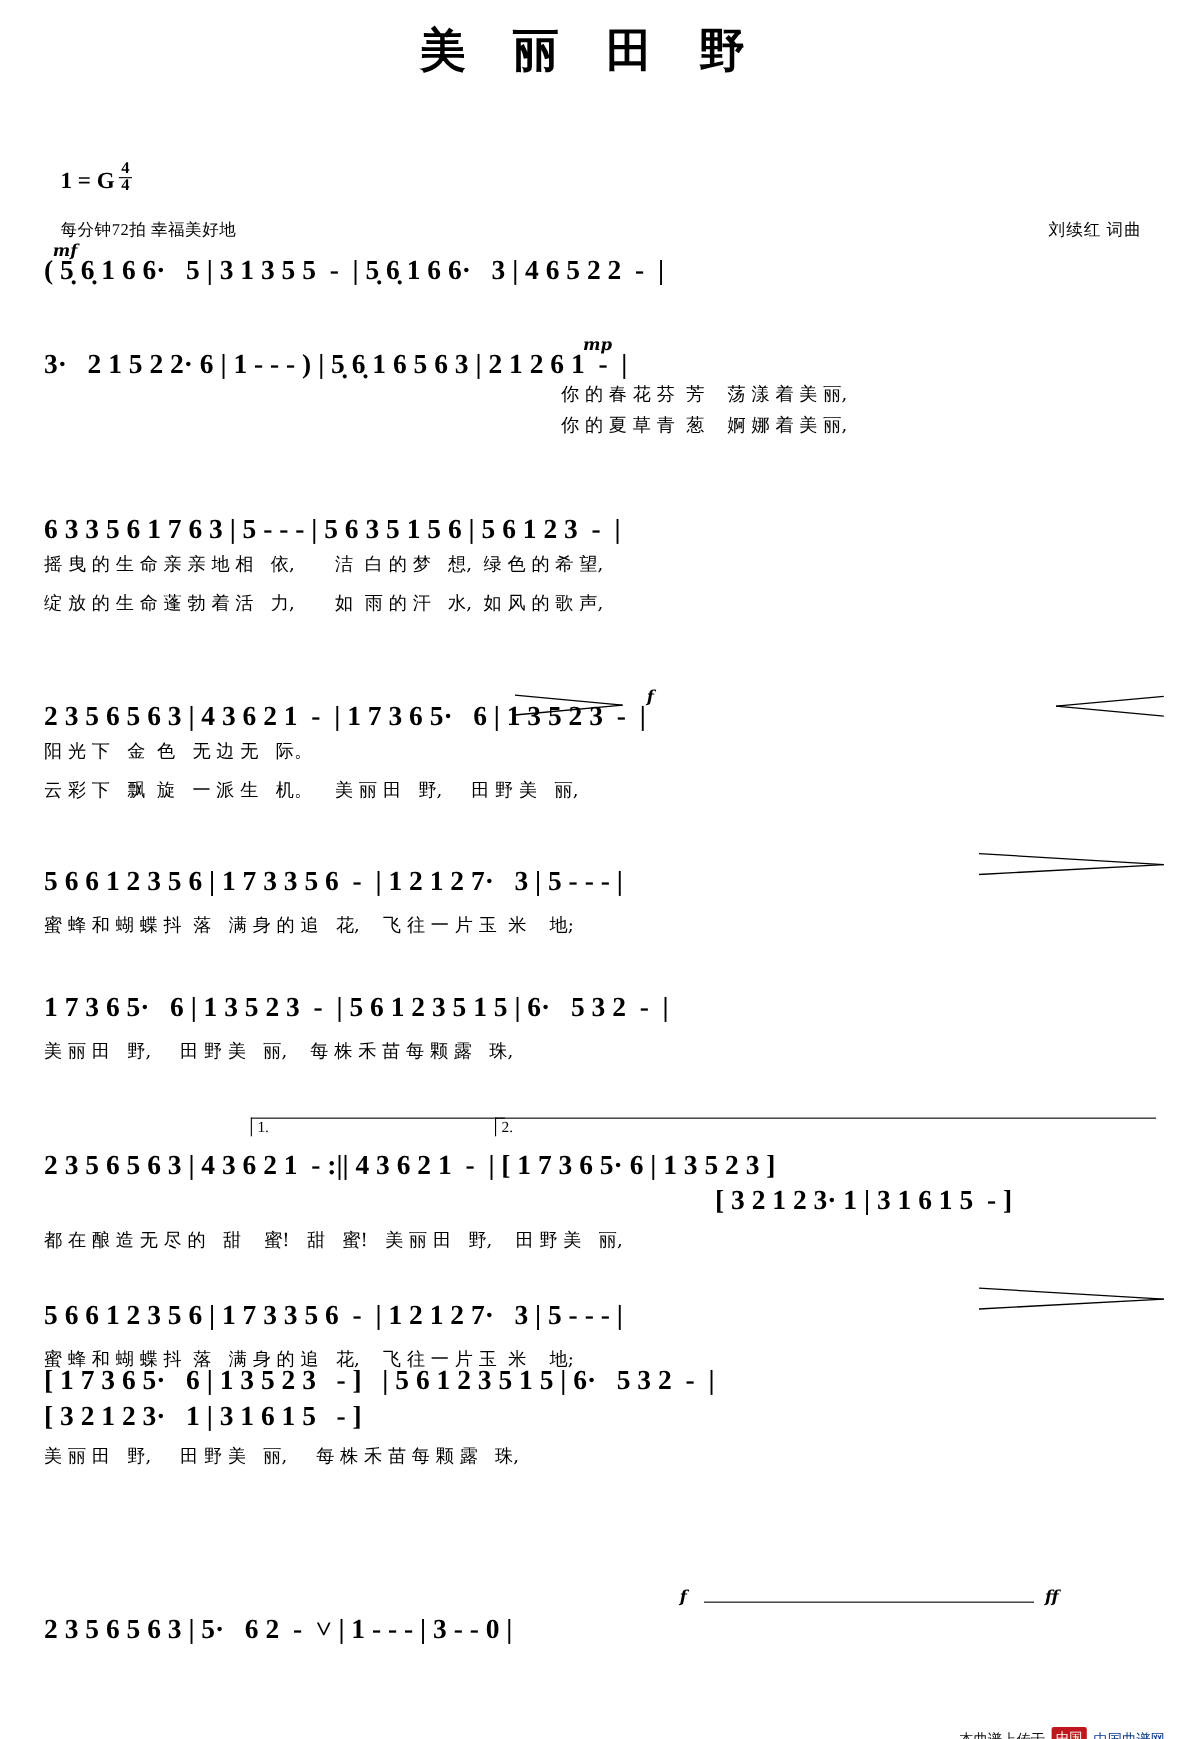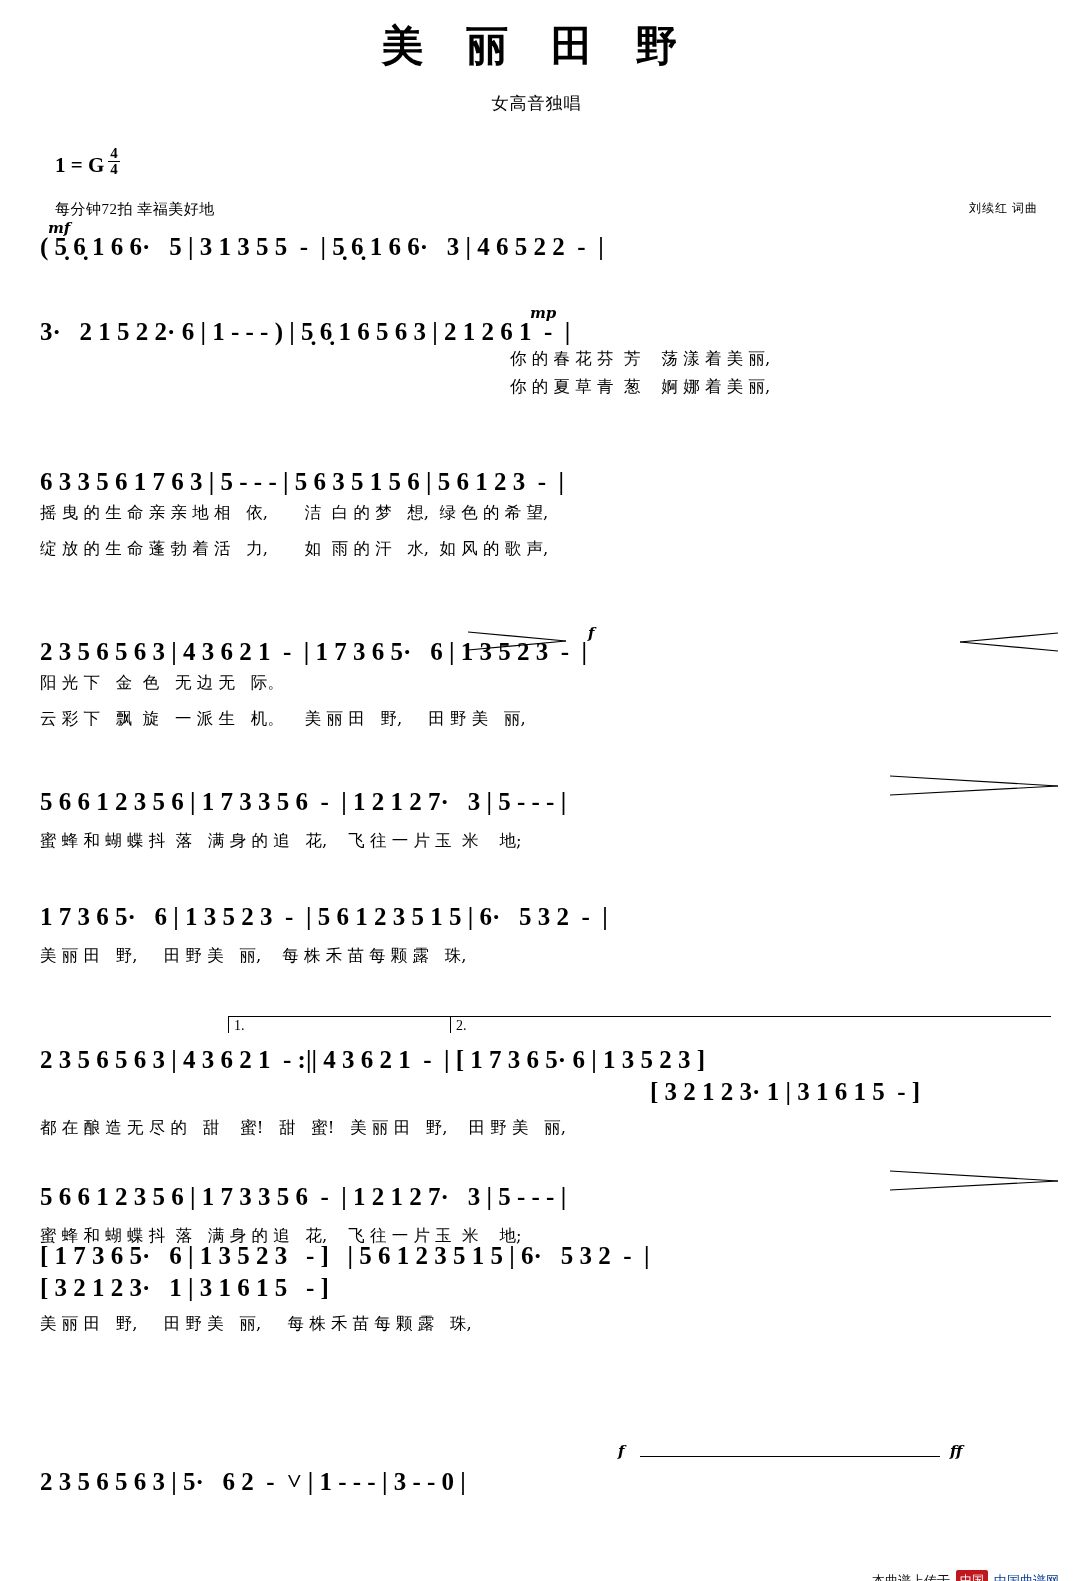--- a/index.html
+++ b/index.html
@@ -48,21 +48,21 @@
 
   .tempo{
     position:absolute;
     left:55px; top:182px;
     font-size:15px;
     letter-spacing:0.5px;
   }
   .author{
     position:absolute;
     right:35px; top:182px;
-    font-size:12px;
+    font-size:15px;
     letter-spacing:1px;
   }
   .notes{
     font-family:Liberation Serif, serif;
     font-size:25px;
     font-weight:bold;
     letter-spacing:0px;
     white-space:pre;
     line-height:1.1;
   }
@@ -113,21 +113,20 @@
     font-family:"Liberation Sans", sans-serif;
   }
   .footer .site{color:#0a3d91;}
 </style>
 </head>
 <body>
 
 <div class="sheet">
 
   <div class="title">美 丽 田 野</div>
-  <div class="subtitle">女高音独唱</div>
 
   <div class="keyline">
     <span>1 = G</span><span class="frac"><span class="num">4</span><span class="den">4</span></span>
   </div>
 
   <div class="tempo">每分钟72拍   幸福美好地</div>
   <div class="author">刘续红 词曲</div>
 
   <div class="blk" style="left:40px; top:215px;">
     <span class="dyn abs" style="left:8px; top:-14px;">mf</span>

